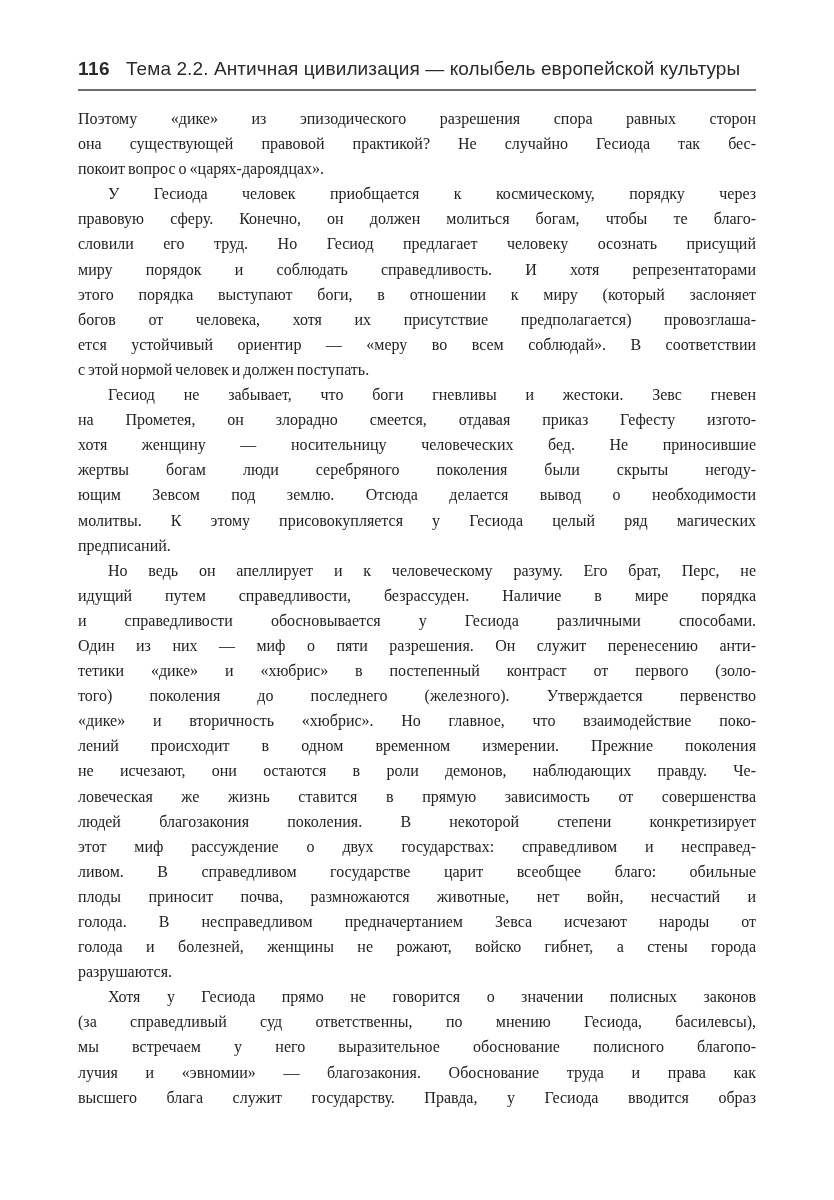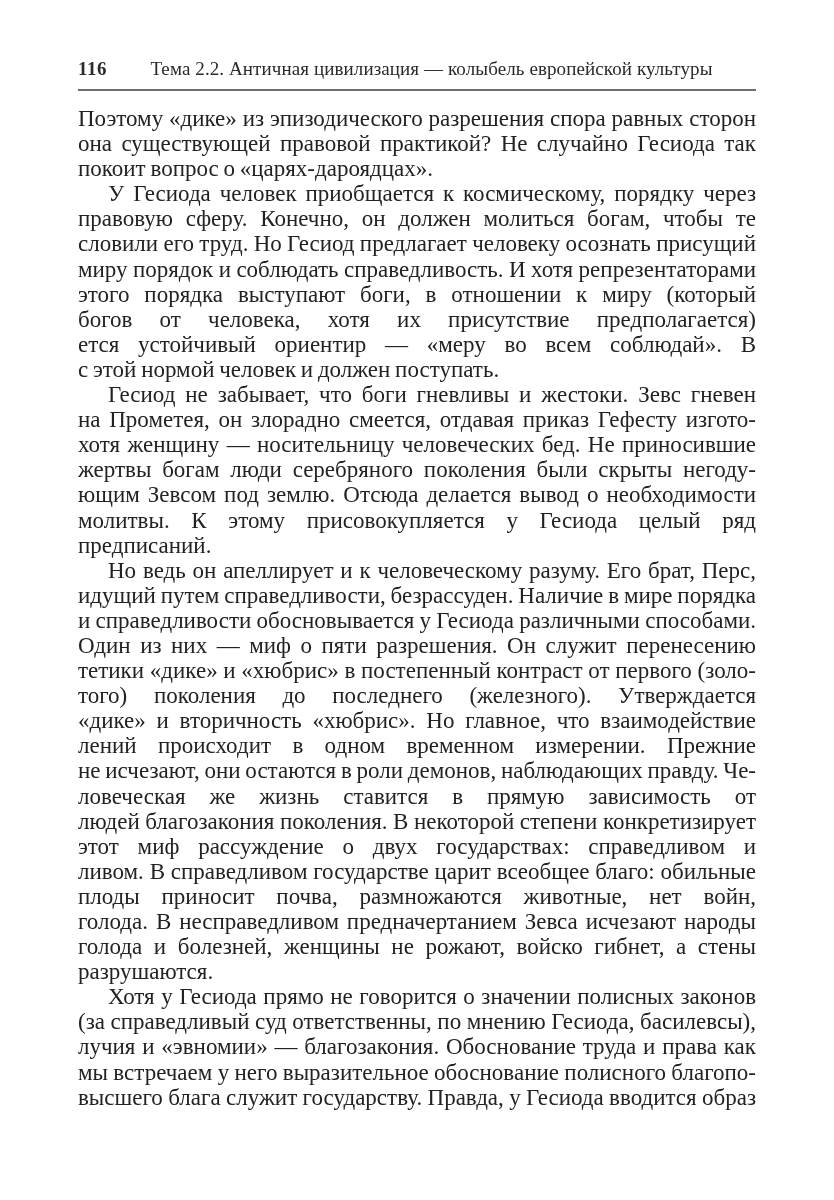--- a/index.html
+++ b/index.html
@@ -23,42 +23,42 @@
   }
   
   .running-header{
     position:absolute;
     left:78px; top:58px;
     width:678px;
     display:flex;
     align-items:flex-start;
     border-bottom:2.5px solid var(--rule);
     padding-bottom:9px;
-    font-family:Liberation Serif, serif;
+    font-family:Liberation Sans, sans-serif;
     color:#2a2a2a;
   }
   .page-number{
     font-size:19px;
     font-weight:bold;
     letter-spacing:0.5px;
     flex:0 0 auto;
   }
   .chapter-title{
     flex:1 1 auto;
     text-align:center;
     font-size:19px;
     letter-spacing:0.1px;
     white-space:nowrap;
   }
   
   .page-text{
     position:absolute;
     left:78px; top:106px;
     width:678px;
-    font-size:23px;
+    font-size:16px;
     color:var(--text);
     word-spacing:-1px;
   }
   .paragraph{ display:block; }
   .line{
     height:25.1px;
     line-height:25.1px;
     text-align:justify;
     text-align-last:justify;
     overflow:hidden;
@@ -115,18 +115,18 @@
         <div class="line">этот миф рассуждение о двух государствах: справедливом и несправед-</div>
         <div class="line">ливом. В справедливом государстве царит всеобщее благо: обильные</div>
         <div class="line">плоды приносит почва, размножаются животные, нет войн, несчастий и</div>
         <div class="line">голода. В несправедливом предначертанием Зевса исчезают народы от</div>
         <div class="line">голода и болезней, женщины не рожают, войско гибнет, а стены города</div>
         <div class="line end">разрушаются.</div>
       </div>
       <div class="paragraph">
         <div class="line indent">Хотя у Гесиода прямо не говорится о значении полисных законов</div>
         <div class="line">(за справедливый суд ответственны, по мнению Гесиода, басилевсы),</div>
+        <div class="line">мы встречаем у него выразительное обоснование полисного благопо-</div>
         <div class="line">лучия и «эвномии» — благозакония. Обоснование труда и права как</div>
-        <div class="line">мы встречаем у него выразительное обоснование полисного благопо-</div>
         <div class="line">высшего блага служит государству. Правда, у Гесиода вводится образ</div>
       </div>
     </div>
 </div>
 
 </body></html>

